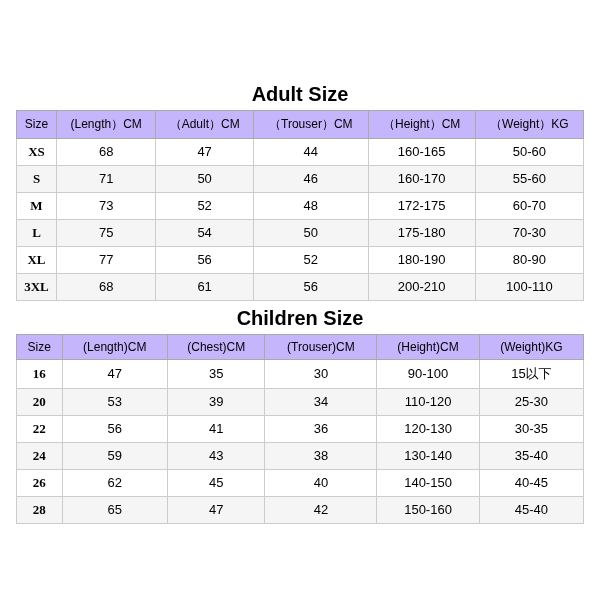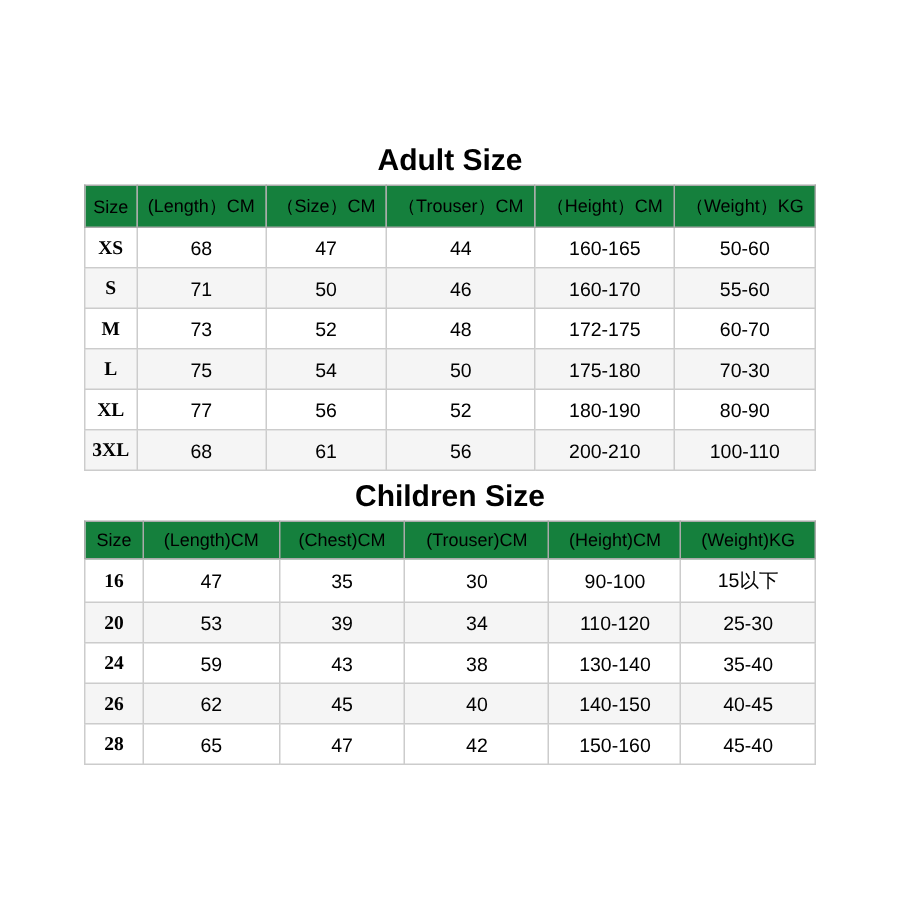--- a/index.html
+++ b/index.html
@@ -7,35 +7,35 @@
       width: 600px;
       height: 600px;
       background: #fff;
       font-family: Arial, sans-serif;
       font-size: 13px;
       display: flex;
       align-items: center;
       justify-content: center;
     }
     .container {
-      width: 488px;
+      width: 568px;
     }
     .section-title {
       text-align: center;
       font-size: 20px;
       font-weight: bold;
       padding: 6px 0 4px;
     }
     table {
       width: 100%;
       border-collapse: collapse;
       margin-bottom: 0;
     }
     th {
-      background-color: #15803d;
+      background-color: #c4b5fd;
       border: 1px solid #aaa;
       text-align: center;
       padding: 5px 3px;
       font-size: 12px;
       font-weight: normal;
     }
     td {
       border: 1px solid #ccc;
       text-align: center;
       padding: 5px 3px;
@@ -59,21 +59,21 @@
 <body>
 
 <div class="container">
 
   <div class="section-title">Adult Size</div>
   <table>
     <thead>
       <tr id="adult-header-row">
           <th>Size</th>
           <th>(Length）CM</th>
-          <th>（Size）CM</th>
+          <th>（Adult）CM</th>
           <th>（Trouser）CM</th>
           <th>（Height）CM</th>
           <th>（Weight）KG</th>
         </tr>
     </thead>
     <tbody id="adult-body">
         <tr>
           <td>XS</td>
           <td>68</td>
           <td>47</td>
@@ -148,20 +148,28 @@
           </tr>
           <tr>
             <td>20</td>
             <td>53</td>
             <td>39</td>
             <td>34</td>
             <td>110-120</td>
             <td>25-30</td>
           </tr>
           <tr>
+            <td>22</td>
+            <td>56</td>
+            <td>41</td>
+            <td>36</td>
+            <td>120-130</td>
+            <td>30-35</td>
+          </tr>
+          <tr>
             <td>24</td>
             <td>59</td>
             <td>43</td>
             <td>38</td>
             <td>130-140</td>
             <td>35-40</td>
           </tr>
           <tr>
             <td>26</td>
             <td>62</td>

